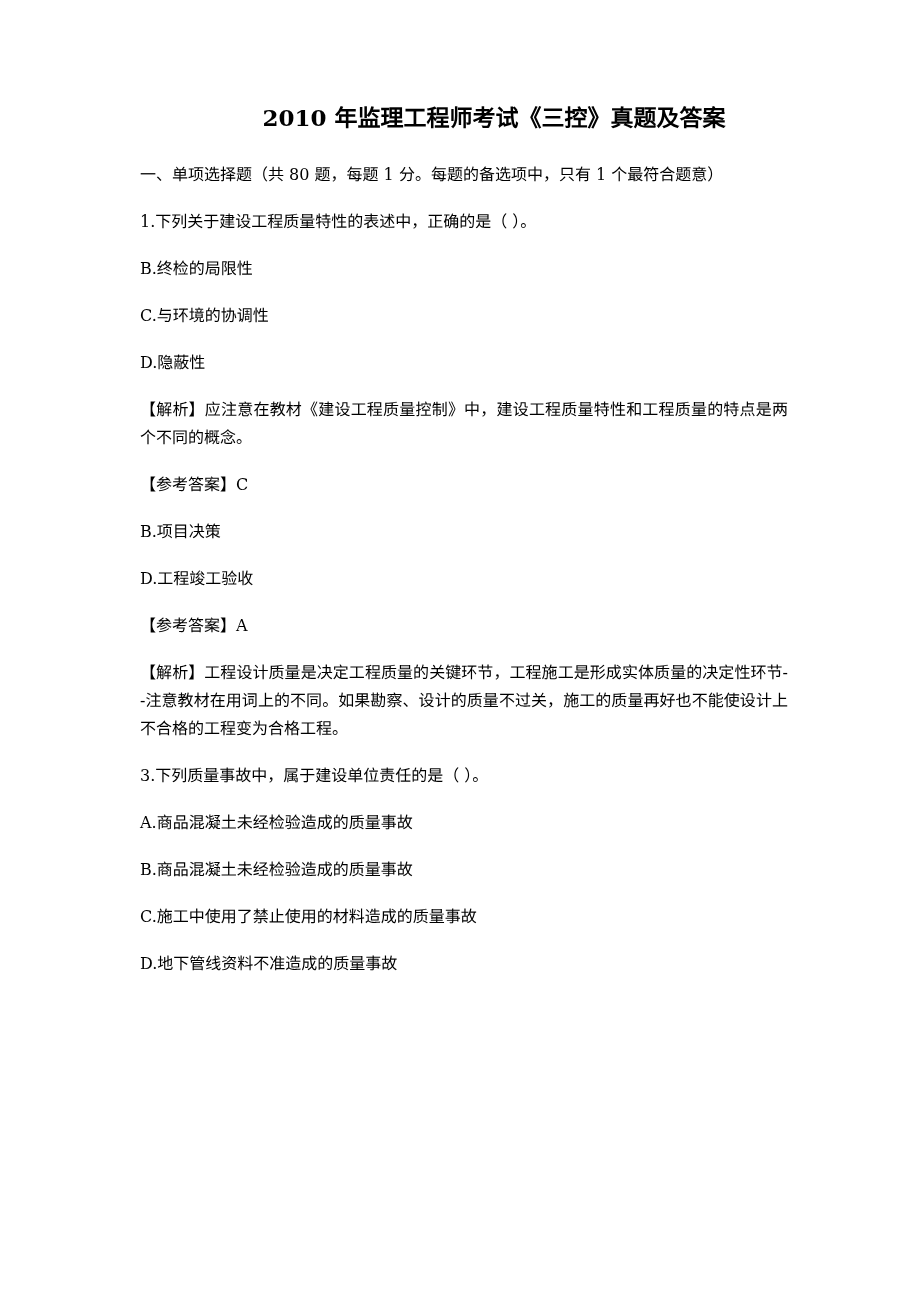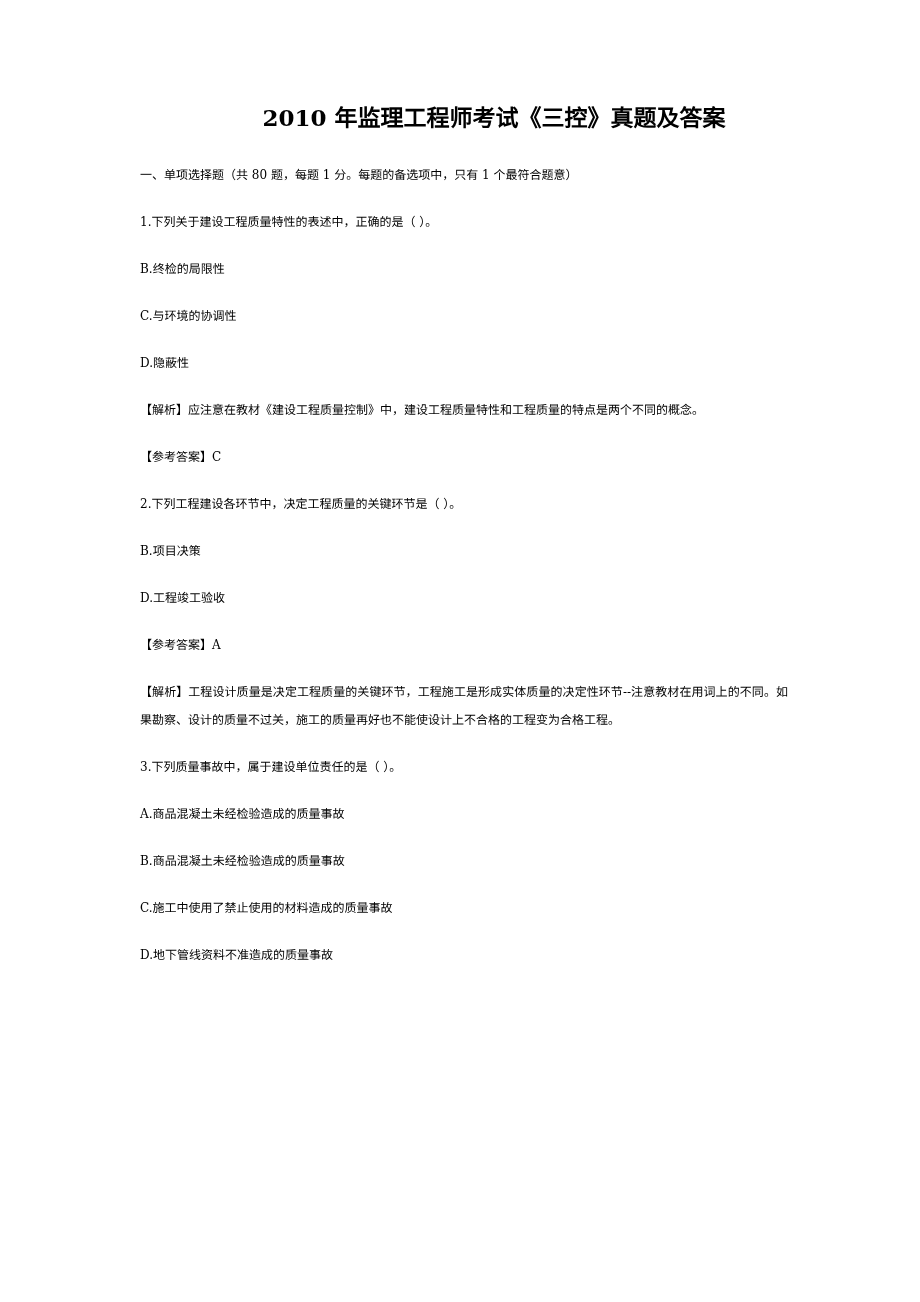--- a/index.html
+++ b/index.html
@@ -17,21 +17,21 @@
   }
   .doc {
     position: absolute;
     left: 140px;
     top: 0;
     width: 648px;
     padding-top: 104px;
   }
   .doc p {
     margin: 0 0 19px 0;
-    font-size: 12px;
+    font-size: 16px;
     line-height: 28px;
     word-break: break-all;
     text-align: justify;
   }
   .doc p.doc-title {
     font-size: 23px;
     font-weight: bold;
     text-align: center;
     padding-left: 60px;
     margin-bottom: 29px;
@@ -47,21 +47,20 @@
 
   <p>一、单项选择题（共 80 题，每题 1 分。每题的备选项中，只有 1 个最符合题意）</p>
 
   <p>1.下列关于建设工程质量特性的表述中，正确的是（ ）。</p>
   <p>B.终检的局限性</p>
   <p>C.与环境的协调性</p>
   <p>D.隐蔽性</p>
   <p>【解析】应注意在教材《建设工程质量控制》中，建设工程质量特性和工程质量的特点是两个不同的概念。</p>
   <p>【参考答案】C</p>
 
-  <p>2.下列工程建设各环节中，决定工程质量的关键环节是（ ）。</p>
   <p>B.项目决策</p>
   <p>D.工程竣工验收</p>
   <p>【参考答案】A</p>
   <p>【解析】工程设计质量是决定工程质量的关键环节，工程施工是形成实体质量的决定性环节--注意教材在用词上的不同。如果勘察、设计的质量不过关，施工的质量再好也不能使设计上不合格的工程变为合格工程。</p>
 
   <p>3.下列质量事故中，属于建设单位责任的是（ ）。</p>
   <p>A.商品混凝土未经检验造成的质量事故</p>
   <p>B.商品混凝土未经检验造成的质量事故</p>
   <p>C.施工中使用了禁止使用的材料造成的质量事故</p>
   <p>D.地下管线资料不准造成的质量事故</p>

